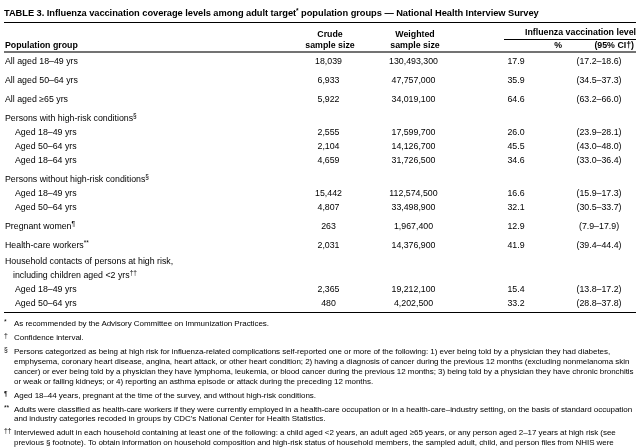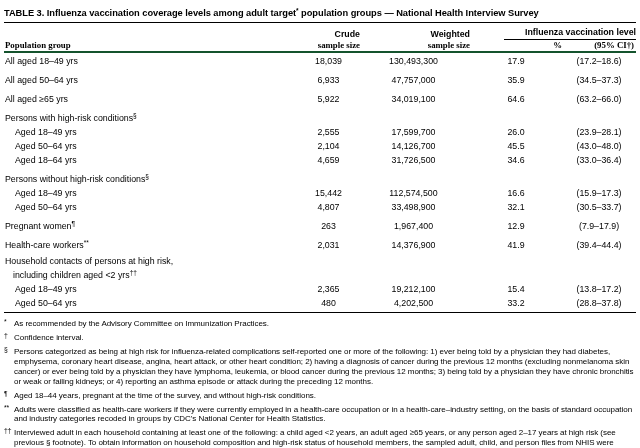--- a/index.html
+++ b/index.html
@@ -19,23 +19,23 @@
     border-bottom: 1.5px solid #000; padding-bottom: 3px;
   }
   .t-line { white-space: nowrap; }
   .tsup { font-size: 6.5px; vertical-align: 3px; }
 
   
   table { border-collapse: collapse; table-layout: fixed; width: 632px; }
   th, td { padding: 0; font-size: 8.8px; line-height: 11px; vertical-align: bottom; }
   thead th { font-weight: 700; }
   thead tr.h1 th { padding-top: 4px; }
-  .bb { border-bottom: 2px solid #14532d; font-family: Liberation Serif, serif; }
+  .bb { border-bottom: 2px solid #737373; }
   .h-pop { text-align: left; padding-left: 1px; }
-  .h-c  { text-align: right; }
+  .h-c  { text-align: center; }
   .h-r  { text-align: right; }
   .spanline {
     border-bottom: 1px solid #000; margin-left: 34px;
     text-align: right; font-weight: 700; padding-bottom: 1px;
   }
   tbody td { height: 11px; }
   .c-pop { text-align: left; padding-left: 1px; }
   .ind .c-pop { padding-left: 11px; }
   .c-num { text-align: center; }
   .c-crude { padding-right: 3px; }

